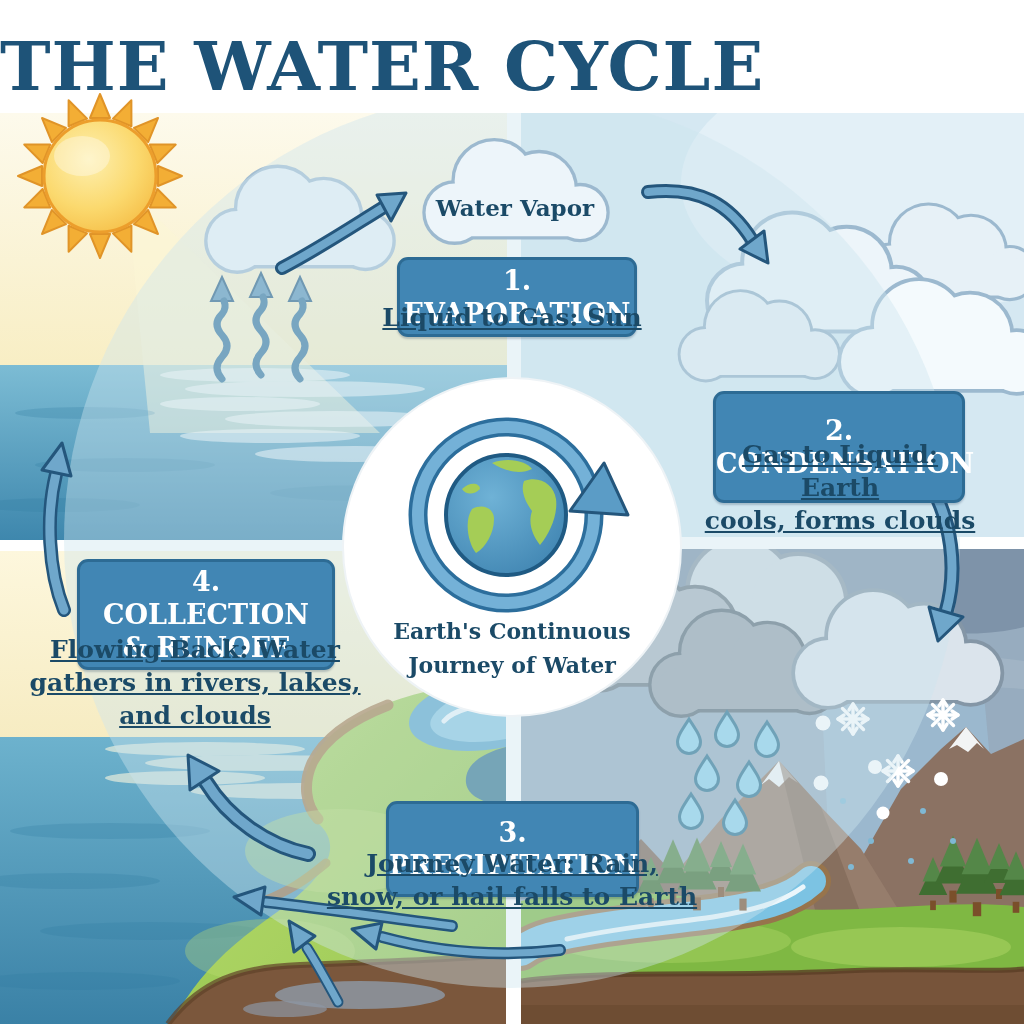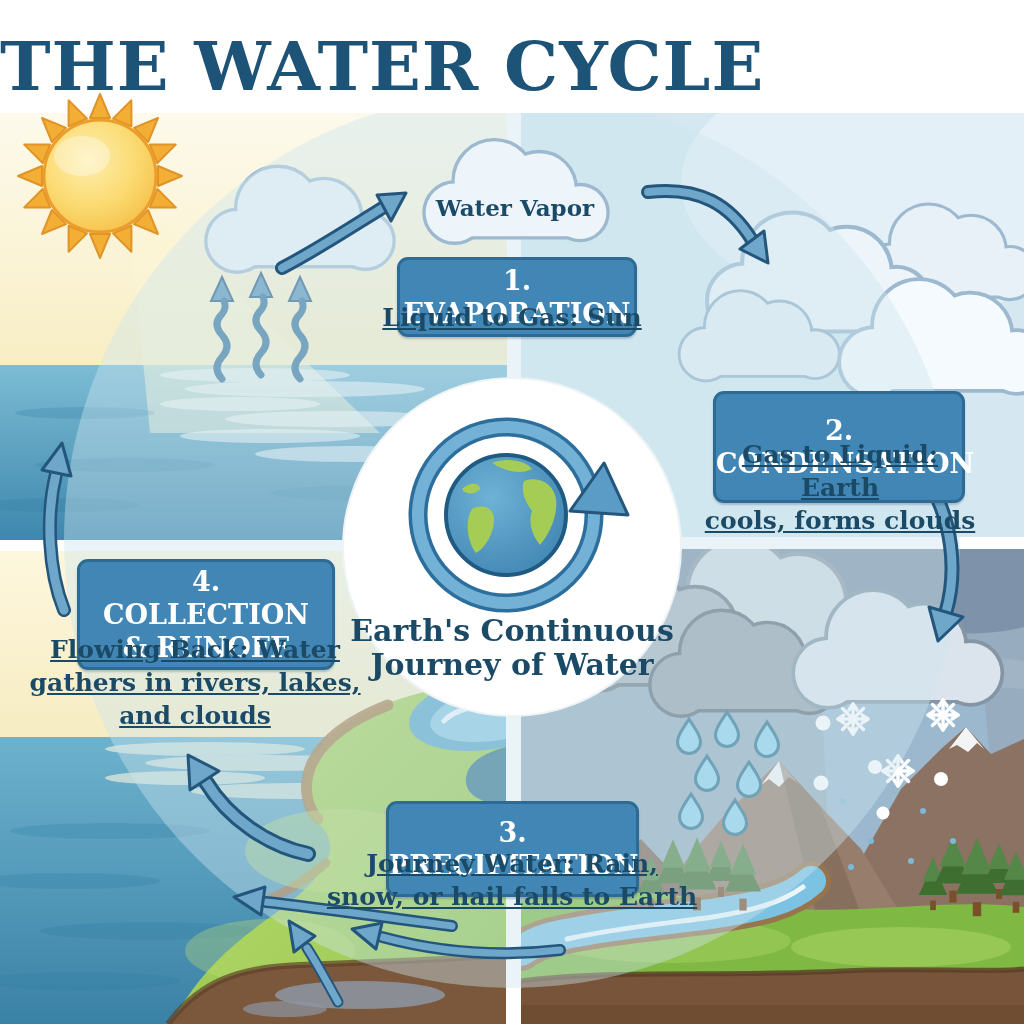--- a/index.html
+++ b/index.html
@@ -18,21 +18,21 @@
   #desc-ev{left:292px;top:301px;width:440px;}
   #badge-co{left:713px;top:391px;width:246px;font-size:27px;padding:20px 0;}
   #desc-co{left:700px;top:438px;width:280px;}
   #badge-pr{left:386px;top:801px;width:247px;font-size:27px;padding:12px 0;}
   #desc-pr{left:302px;top:847px;width:420px;}
   #badge-cr{left:77px;top:559px;width:236px;font-size:27px;padding:3px 8px;}
   #desc-cr{left:20px;top:633px;width:350px;}
   #water-vapor-label{left:390px;top:194px;width:250px;text-align:center;color:#1b4a67;
          font-weight:bold;font-size:23px;z-index:16;}
   #center-caption{left:342px;top:614px;width:340px;text-align:center;color:#1b4a67;
-         font-weight:bold;font-size:30px;line-height:34px;z-index:22;}
+         font-weight:bold;font-size:22px;line-height:34px;z-index:22;}
   svg{display:block;}
 </style>
 </head>
 <body>
 
 <div id="stage">
 
   <svg class="abs quad" style="left:0;top:113px;" width="507" height="427" viewBox="0 0 507 427">
     <defs>
       <linearGradient id="gSkyTL" x1="0" y1="0" x2="0" y2="1">

